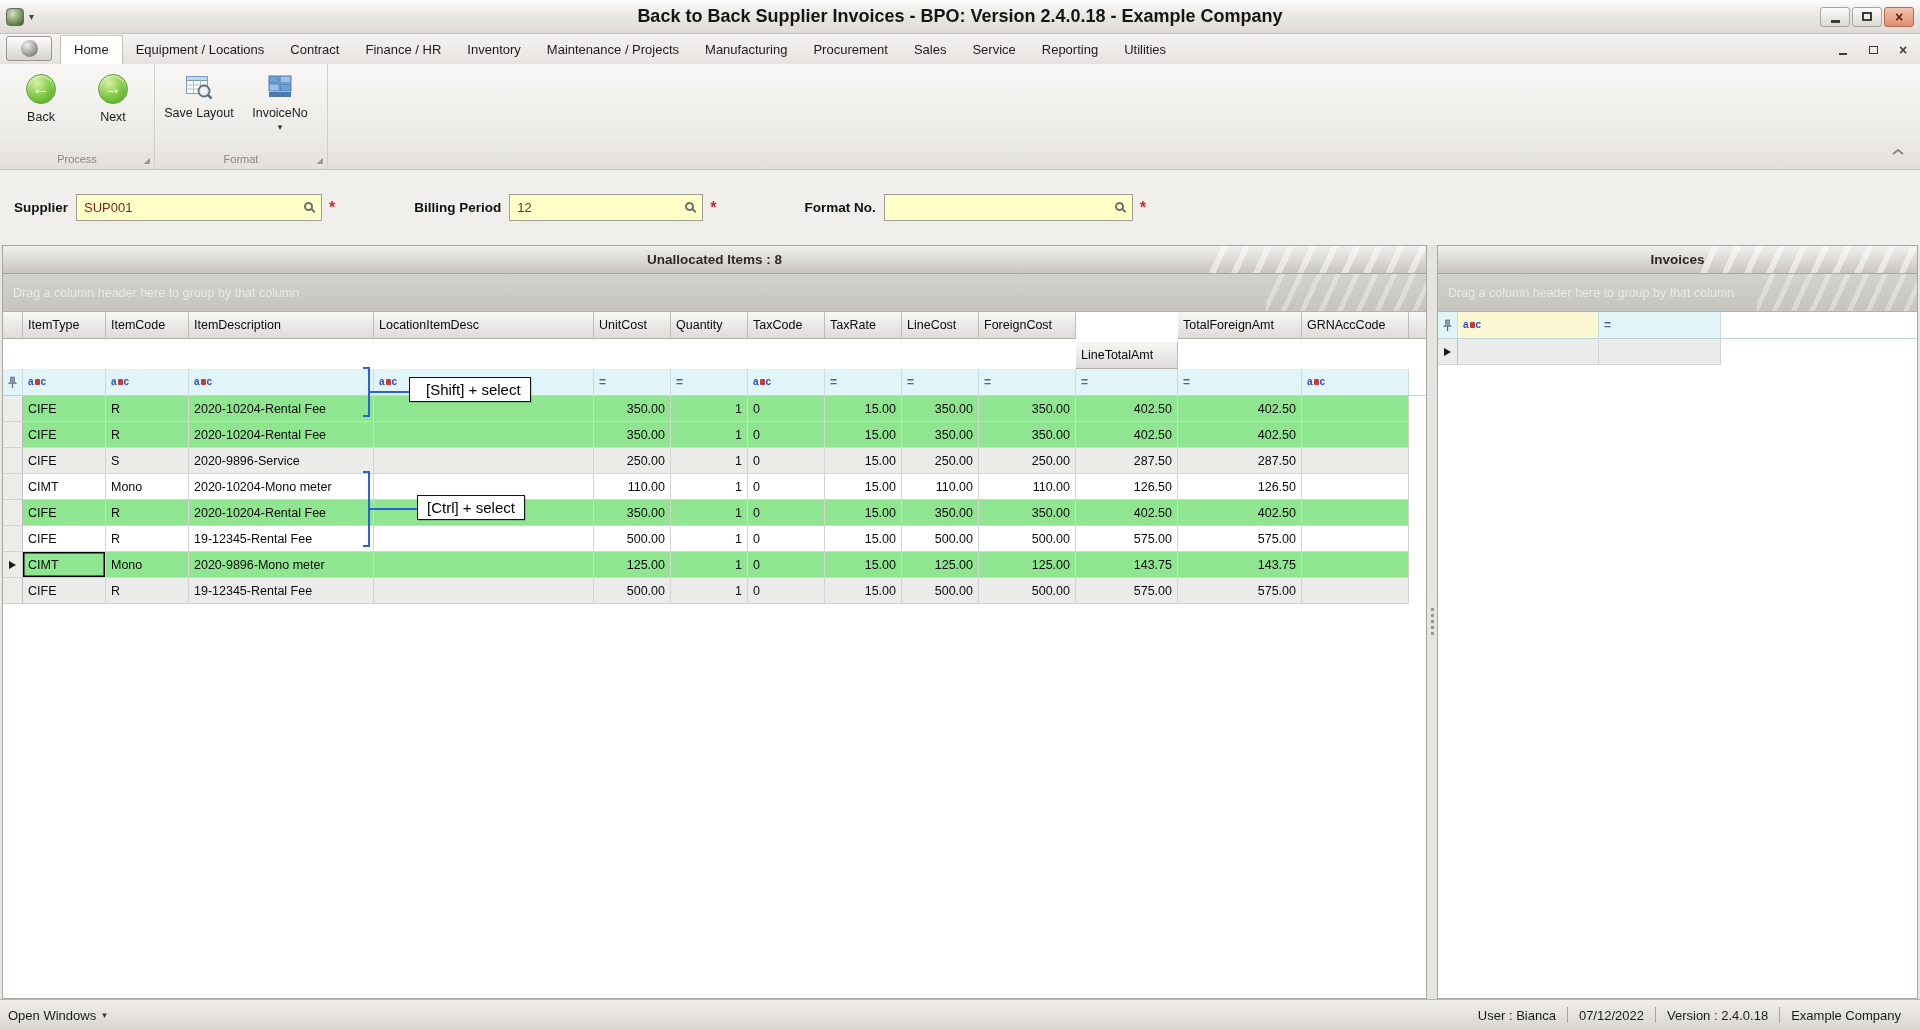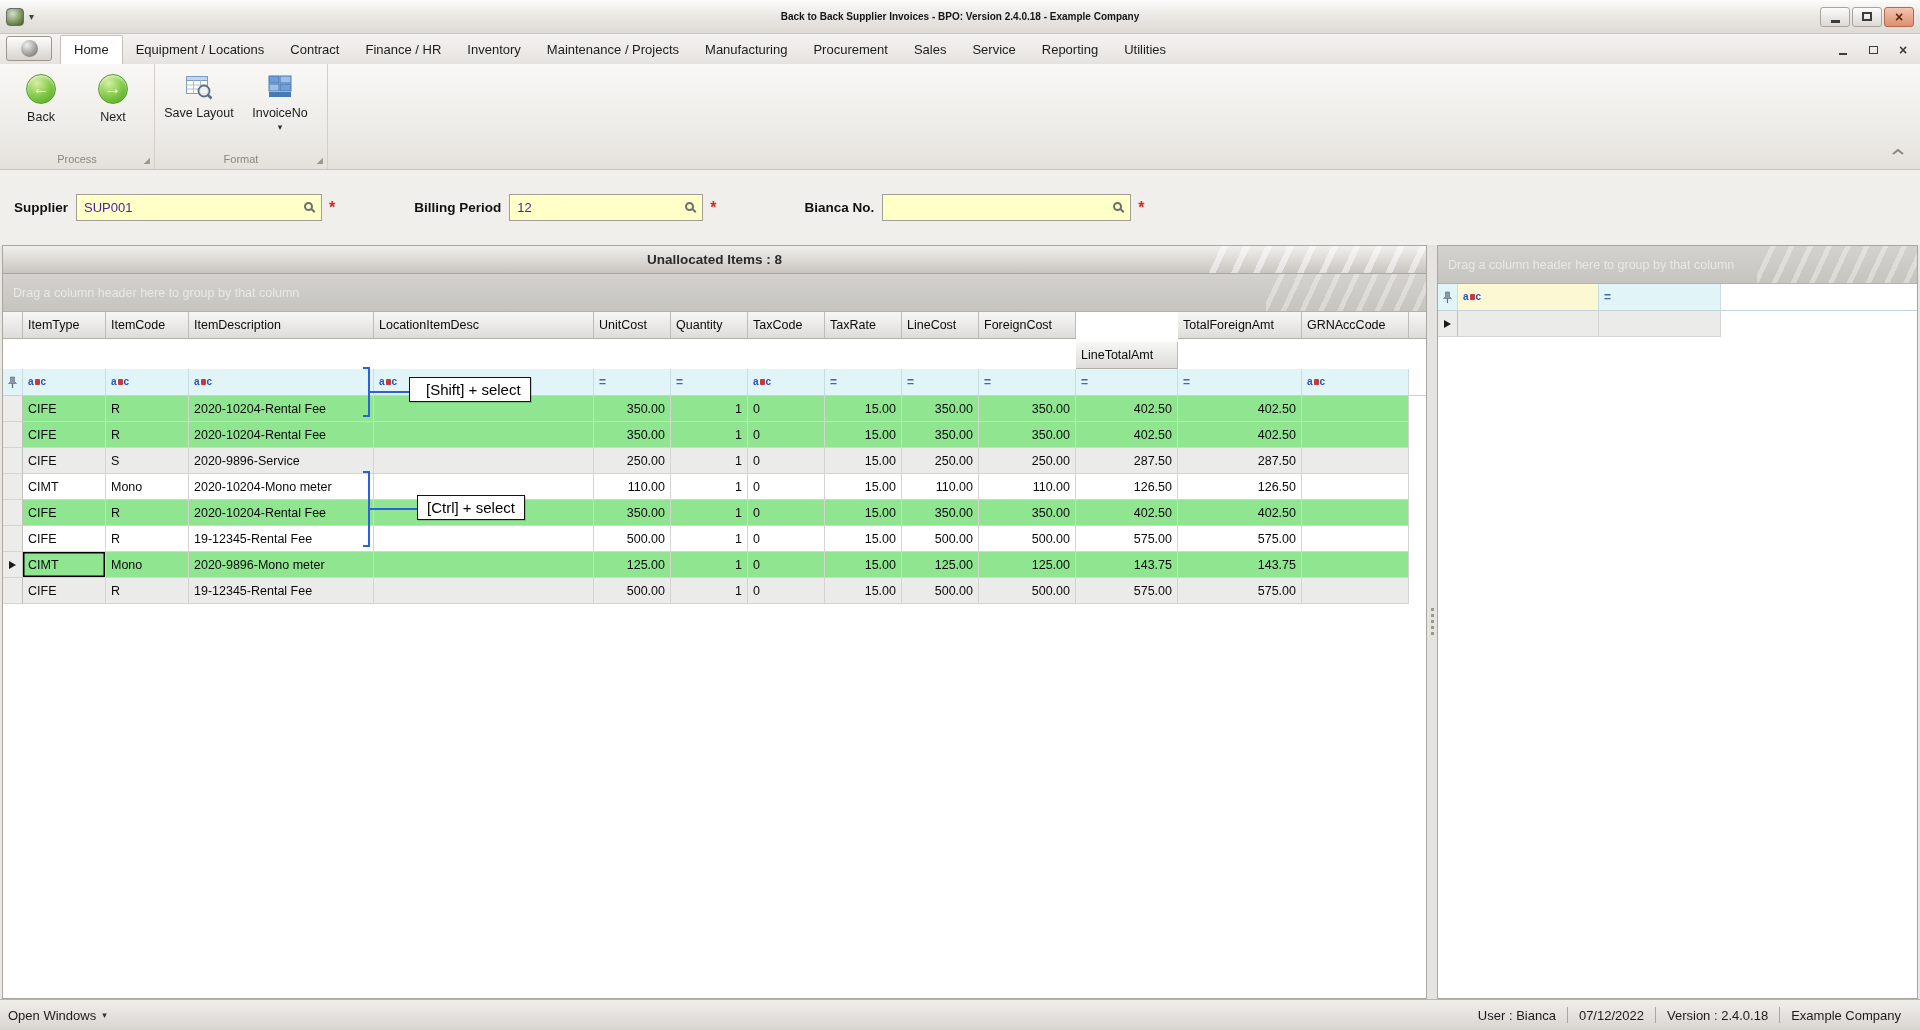--- a/index.html
+++ b/index.html
@@ -8,21 +8,21 @@
   .app { position:relative; width:1920px; height:1030px; background:#f0efec; }
 
   
   .titlebar { position:absolute; top:0; left:0; right:0; height:34px;
     background:linear-gradient(#fcfcfb,#e9e7e3 50%,#dedbd6);
     border-bottom:1px solid #c9c6c1; display:flex; align-items:center; padding:0 6px; }
   .tb-left { display:flex; align-items:center; gap:5px; z-index:2; }
   .app-icon { width:18px; height:18px; border-radius:4px; border:1px solid #6a6a66;
     background:radial-gradient(circle at 35% 30%, #d6dec9, #7d9a62 55%, #44542f); }
   .qat-caret { font-size:10px; color:#444; }
-  .tb-title { position:absolute; left:0; right:0; text-align:center; font-size:10px; font-weight:bold; color:#151515; }
+  .tb-title { position:absolute; left:0; right:0; text-align:center; font-size:18px; font-weight:bold; color:#151515; }
   .tb-controls { margin-left:auto; display:flex; gap:2px; z-index:2; }
   .winbtn { width:30px; height:20px; border:1px solid #a8a5a0; border-radius:3px;
     background:linear-gradient(#fbfbfa,#dcd9d4); display:flex; align-items:center; justify-content:center; }
   .g-min { width:9px; height:3px; background:#3c3c3c; margin-top:9px; }
   .g-max { width:10px; height:9px; border:2px solid #3c3c3c; }
   .winbtn.close { background:linear-gradient(#f4c4ae,#df8f6f); border-color:#b06a4e; }
   .g-x { font-size:14px; font-weight:bold; color:#5a2410; line-height:1; }
 
   
   .tabrow { position:absolute; top:34px; left:0; right:0; height:30px;
@@ -57,21 +57,21 @@
   .wcaret { font-size:9px; color:#333; margin-top:-4px; }
   .ribbon-collapse { position:absolute; right:14px; bottom:8px; }
 
   
   .formarea { position:absolute; top:170px; left:0; right:0; height:75px; display:flex; align-items:center;
     background:#f0efec; padding-left:14px; }
   .ffield { display:flex; align-items:center; }
   .flabel { font-weight:bold; font-size:13.5px; color:#111; margin-right:8px; white-space:nowrap; }
   .finput { position:relative; height:27px; background:#ffffc8; border:1px solid #a39e95; }
   .finput input { width:100%; height:100%; border:0; background:transparent; outline:none;
-    font:13px "Liberation Sans", sans-serif; padding:0 9px 0 7px; color:#4c1d95; }
+    font:13px "Liberation Sans", sans-serif; padding:0 9px 0 7px; color:#7f1d1d; }
   .mag { position:absolute; right:8px; top:7px; width:9px; height:9px; border:2px solid #6e6e6e; border-radius:50%; }
   .mag::after { content:""; position:absolute; width:2px; height:5px; background:#6e6e6e;
     transform:rotate(-45deg); right:-3px; bottom:-4px; }
   .req { color:#e02020; font-weight:bold; font-size:16px; margin-left:7px; }
 
   
   .content { position:absolute; top:245px; left:0; right:0; bottom:31px; display:flex; padding:0 2px; background:#e9e7e3; }
   .panel { border:1px solid #a9a6a0; background:#fff; display:flex; flex-direction:column; position:relative; overflow:hidden;text-align:right; }
   .panel.left { width:1425px; }
   .splitter { width:10px; background:#e6e4e0; display:flex; align-items:center; justify-content:center; }
@@ -253,21 +253,21 @@
     </div>
     <div class="ffield" style="margin-left:79px;">
       <span class="flabel">Billing Period</span>
       <span class="finput" style="width:194px;">
         <input value="12" style="">
         <span class="mag"></span>
       </span>
       <span class="req">*</span>
     </div>
     <div class="ffield" style="margin-left:88px;">
-      <span class="flabel">Bianca No.</span>
+      <span class="flabel">Format No.</span>
       <span class="finput" style="width:249px;">
         <input value="" style="">
         <span class="mag"></span>
       </span>
       <span class="req">*</span>
     </div>
   </div>
 
   <div class="content">
 
@@ -511,20 +511,21 @@
       <div class="bracket" style="top:225px; height:76px;"></div>
       <div class="connector" style="top:262px; left:367px; width:47px;"></div>
       <div class="callout" style="left:414px; top:249px;">[Ctrl] + select</div>
     </div>
 
     <div class="splitter">
         <span class="grip"></span>
       </div>
 
     <div class="panel right">
+      <div class="panel-header">Invoices</div>
       <div class="groupby">Drag a column header here to group by that column</div>
       <div class="grid" id="invoice-grid">
           <div class="grow">
             <div class="fcell ind" style="width: 20px;">
               <svg width="11" height="13" viewBox="0 0 11 13">
                 <path d="M3.5 1 L7.5 1 L7.5 5.5 L9.5 7.5 L1.5 7.5 L3.5 5.5 Z" fill="#8a98a8" stroke="#5a6878" stroke-width="0.6"></path>
                 <line x1="5.5" y1="7.5" x2="5.5" y2="12" stroke="#5a6878" stroke-width="1.2"></line>
               </svg>
             </div>
             <div class="fcell" style="width: 141px; background: rgb(252, 248, 212);">

